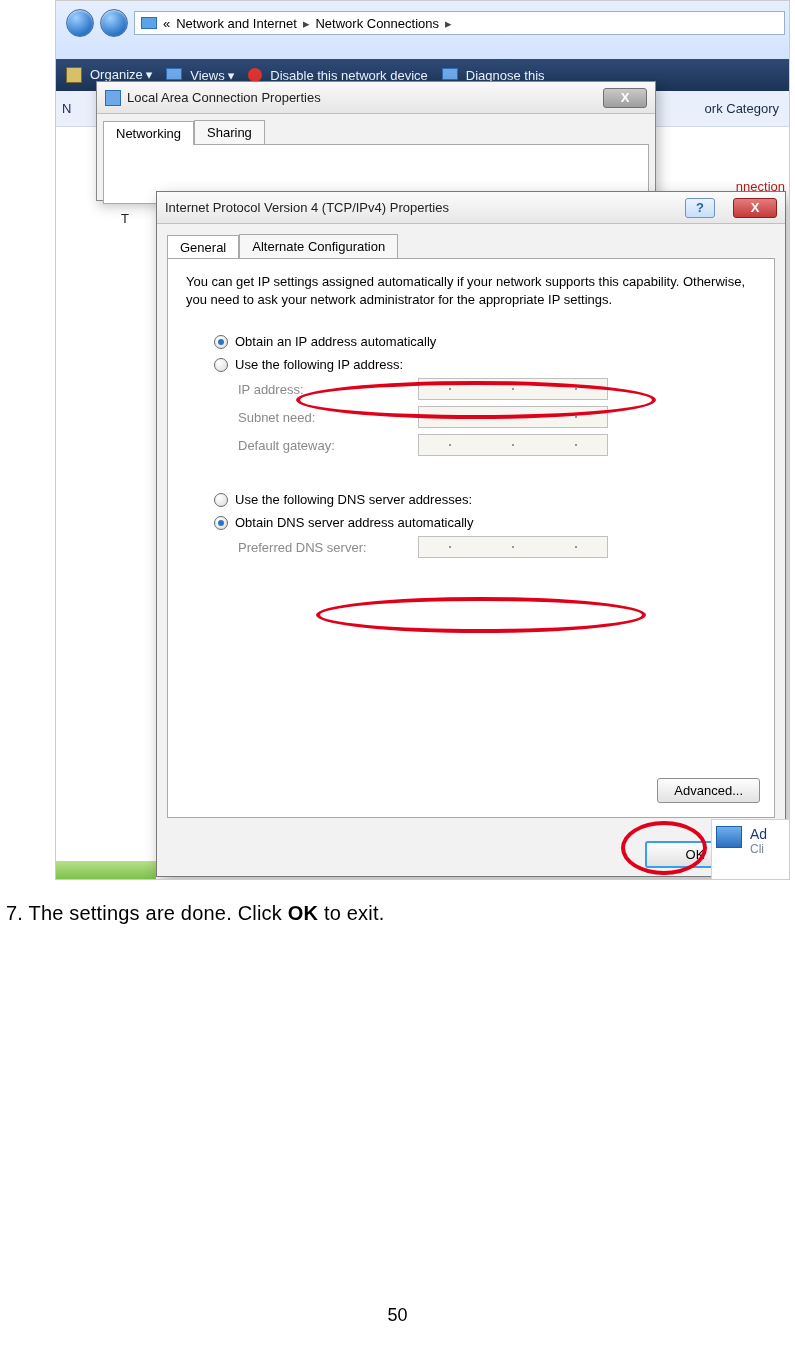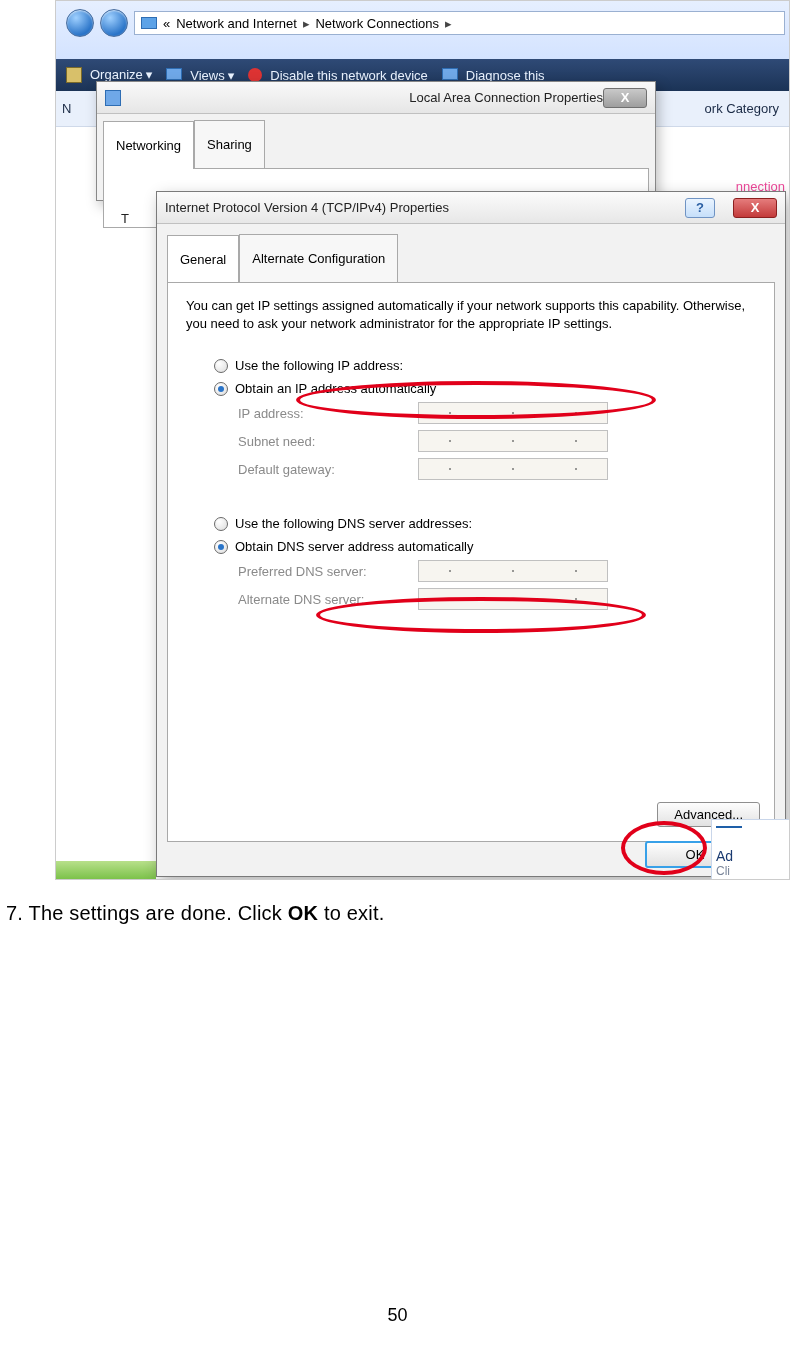--- a/index.html
+++ b/index.html
@@ -92,40 +92,39 @@
   }
 
   
   .dlg1 {
     position:absolute;
     left: 40px; top: 80px;
     width: 560px; height: 120px;
     background:#f2f2f2;
     border:1px solid #888;
     box-shadow: 3px 5px 12px rgba(0,0,0,.25);
-    text-align: right;
   }
   .dlg1 .titlebar {
     height: 32px;
     background: linear-gradient(#f9f9f9,#e6e6e6);
     border-bottom:1px solid #c0c0c0;
     display:flex; align-items:center; padding:0 8px;
   }
   .ti-icon { width:16px;height:16px;background:#6fa8e8;border:1px solid #2e6db3;margin-right:6px; }
   .dlg1 .titletext { flex:1; color:#222; }
   .closebtn {
     width:44px;height:20px;
     background:linear-gradient(#c9c9c9,#9e9e9e);
     border:1px solid #707070; border-radius:3px;
     display:flex;align-items:center;justify-content:center;
     color:#fff; font-weight:bold; font-size:13px;
   }
   .dlg1 .tabrow { padding:6px 6px 0 6px; display:flex; gap:0; }
   .tab {
-    padding:16px 12px;
+    padding:4px 12px;
     background:#f7f7f7;
     border:1px solid #a9a9a9;
     border-bottom:none;
     cursor:pointer;
   }
   .tab.active { background:#fff; position:relative; top:1px; }
   .dlg1 .tabbody {
     margin:0 6px; border:1px solid #a9a9a9; background:#fff;
     height:60px;
   }
@@ -218,23 +217,22 @@
     cursor:pointer;
   }
 
   
   .edgebox {
     position:absolute; right:0; bottom:0;
     width:78px; height:60px;
     background:#fff;
     border-left:1px solid #c9d6ea;
     border-top:1px solid #c9d6ea;
-    display:flex; align-items:flex-start; gap:20px;
+    display:flex; align-items:flex-start; gap:8px;
     padding:6px 4px;
-    flex-direction:column;
   }
   .edge-ico { width:26px;height:22px;background:linear-gradient(#6fb1ef,#2b6fbd);border:1px solid #1e5fa8; }
   .edge-txt { font-size:14px; color:#1a3a70; }
   .edge-sub { font-size:12px; color:#7a869a; }
 
   
   .ann {
     position:absolute;
     border:4px solid #e1001a;
     border-radius:50%;
@@ -293,21 +291,21 @@
           <span>Diagnose this</span>
         </div>
     </div>
     <div class="hdrstrip">
       <span style="position:absolute;left:6px;">N</span>
       <span>ork Category</span>
     </div>
   </div>
 
   <div style="position:absolute;left:0;top:126px;width:100%;height:760px;background:#fff;"></div>
-  <div style="position:absolute;right:4px;top:178px;color:#ec4899;">nnection</div>
+  <div style="position:absolute;right:4px;top:178px;color:#b91c1c;">nnection</div>
   <div style="position:absolute;left:0;bottom:0;width:100px;height:18px;background:linear-gradient(#b8e08b,#7cc24a);"></div>
 
   <div class="dlg1">
     <div class="titlebar">
       <div class="ti-icon"></div>
       <div class="titletext">Local Area Connection Properties</div>
       <div class="closebtn">X</div>
     </div>
     <div class="tabrow">
       <div class="tab active">Networking</div>
@@ -324,26 +322,26 @@
       <div class="closebtn2">X</div>
     </div>
     <div class="tabrow">
       <div class="tab active">General</div>
       <div class="tab">Alternate Configuration</div>
     </div>
     <div class="tabbody">
       <div class="intro">You can get IP settings assigned automatically if your network supports this capability. Otherwise, you need to ask your network administrator for the appropriate IP settings.</div>
 
       <div class="radio-row">
+        <div class="radio sel"></div>
+        <span>Obtain an IP address automatically</span>
+      </div>
+      <div class="radio-row">
         <div class="radio"></div>
         <span>Use the following IP address:</span>
-      </div>
-      <div class="radio-row">
-        <div class="radio sel"></div>
-        <span>Obtain an IP address automatically</span>
       </div>
       <div class="ipgrid">
         <div class="iprow">
             <div class="lbl">IP address:</div>
             <div class="ipfield">
               <span></span>
               <span></span>
               <span></span>
             </div>
           </div>
@@ -377,28 +375,20 @@
       </div>
       <div class="ipgrid">
         <div class="iprow">
             <div class="lbl">Preferred DNS server:</div>
             <div class="ipfield">
               <span></span>
               <span></span>
               <span></span>
             </div>
           </div>
-        <div class="iprow">
-            <div class="lbl">Alternate DNS server:</div>
-            <div class="ipfield">
-              <span></span>
-              <span></span>
-              <span></span>
-            </div>
-          </div>
       </div>
 
       <div class="adv-row">
         <div class="win-btn">Advanced...</div>
       </div>
     </div>
 
     <div class="ok-row">
       <div class="ok-btn">OK</div>
     </div>

